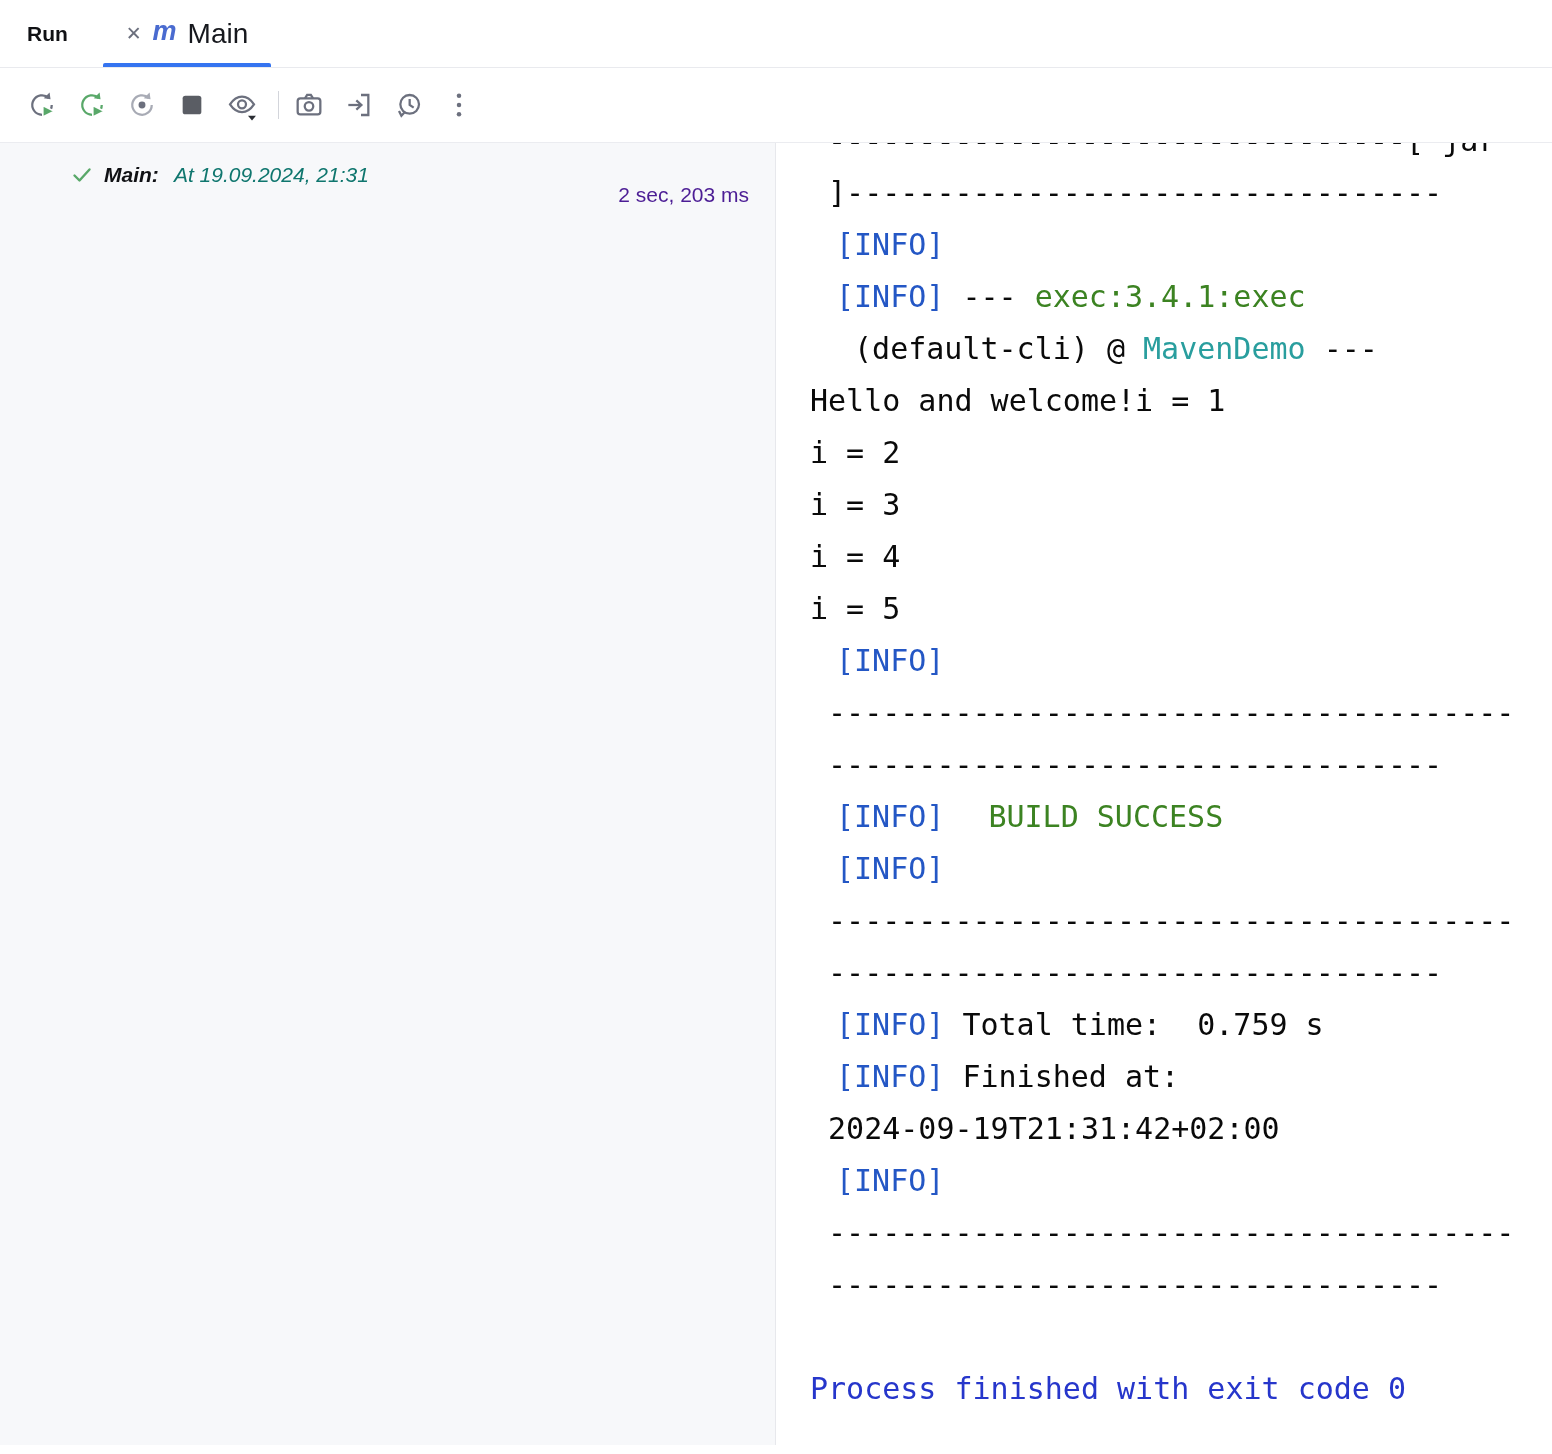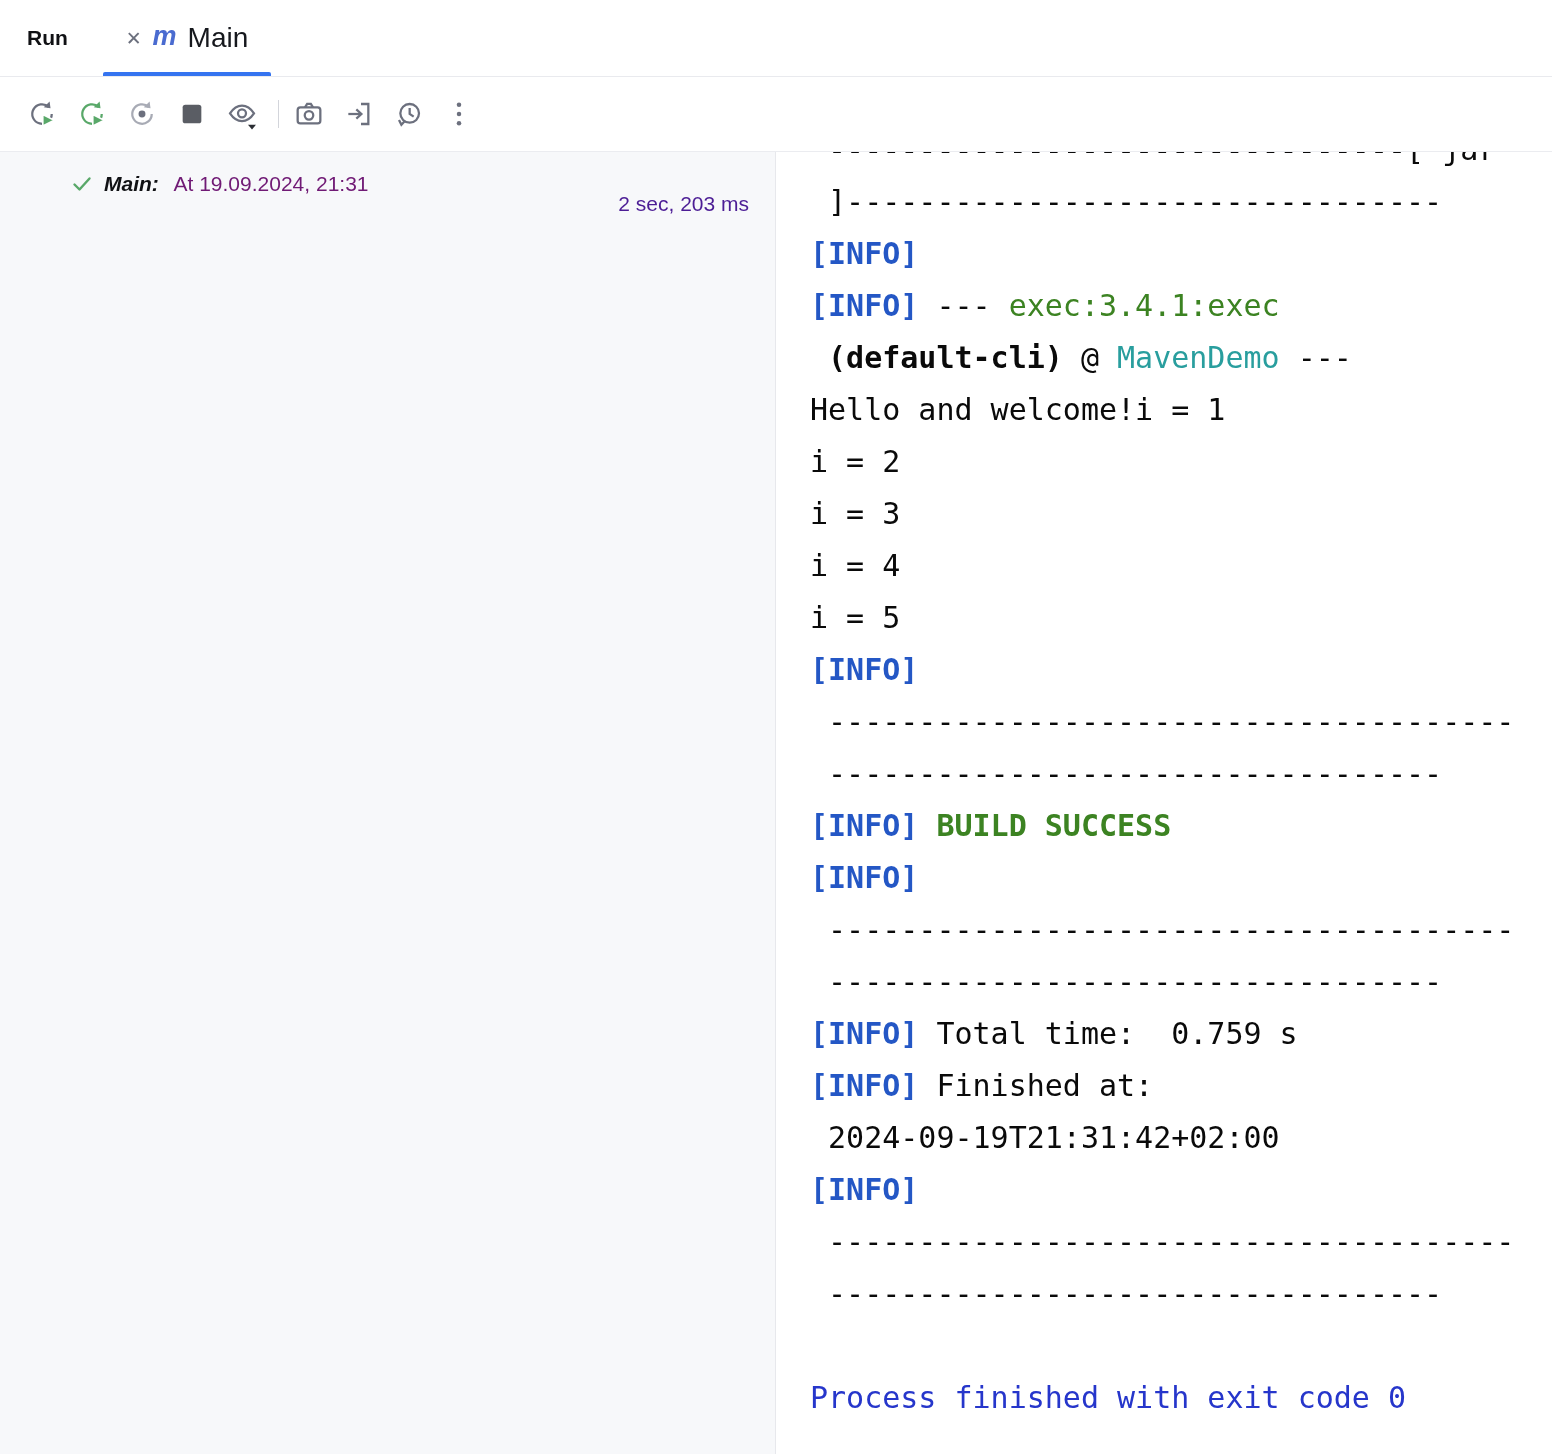--- a/index.html
+++ b/index.html
@@ -5,21 +5,21 @@
   * { box-sizing: border-box; margin: 0; padding: 0; }
   html, body { width: 1552px; height: 1454px; overflow: hidden; }
   body {
     font-family: "Liberation Sans", sans-serif;
     background: #ffffff;
     color: #1f2328;
   }
 
   
   .tabbar {
-    height: 77px;
+    height: 68px;
     display: flex;
     align-items: center;
     background: #ffffff;
     border-bottom: 1px solid #e9eaee;
     position: relative;
   }
   .tool-title {
     font-weight: 700;
     font-size: 21px;
     color: #101114;
@@ -101,40 +101,40 @@
     height: 44px;
     display: flex;
     align-items: center;
     padding: 0 26px 0 70px;
     gap: 10px;
     font-size: 21px;
     cursor: pointer;
   }
   .run-item .check { flex: 0 0 auto; display: flex; }
   .run-name { font-weight: 700; color: #101114; white-space: pre; font-style: italic; }
-  .run-time { color: #701a75; white-space: pre; }
+  .run-time { color: #0f766e; white-space: pre; font-style: italic; }
   .run-duration { margin-left: auto; color: #4c1d95; margin-top: 40px; }
 
   
   .console-panel {
     flex: 1;
     background: #ffffff;
     overflow: hidden;
     padding-left: 34px;
   }
   .console-output {
     margin-top: -28px;
     font-family: "DejaVu Sans Mono", "Liberation Mono", monospace;
     font-size: 30px;
     line-height: 52px;
     white-space: pre;
     color: #0a0a0a;
   }
   .console-line { height: 52px; }
-  .console-line .b { font-weight: 700; }
+  .console-line .b { font-weight: 400; margin-left: 26px; }
 </style>
 </head>
 <body>
 
 <div class="tabbar">
   <span class="tool-title">Run</span>
   <div class="tab">
     <span class="tab-close">✕</span>
     <span class="maven-glyph">m</span>
     <span class="tab-label">Main</span>

